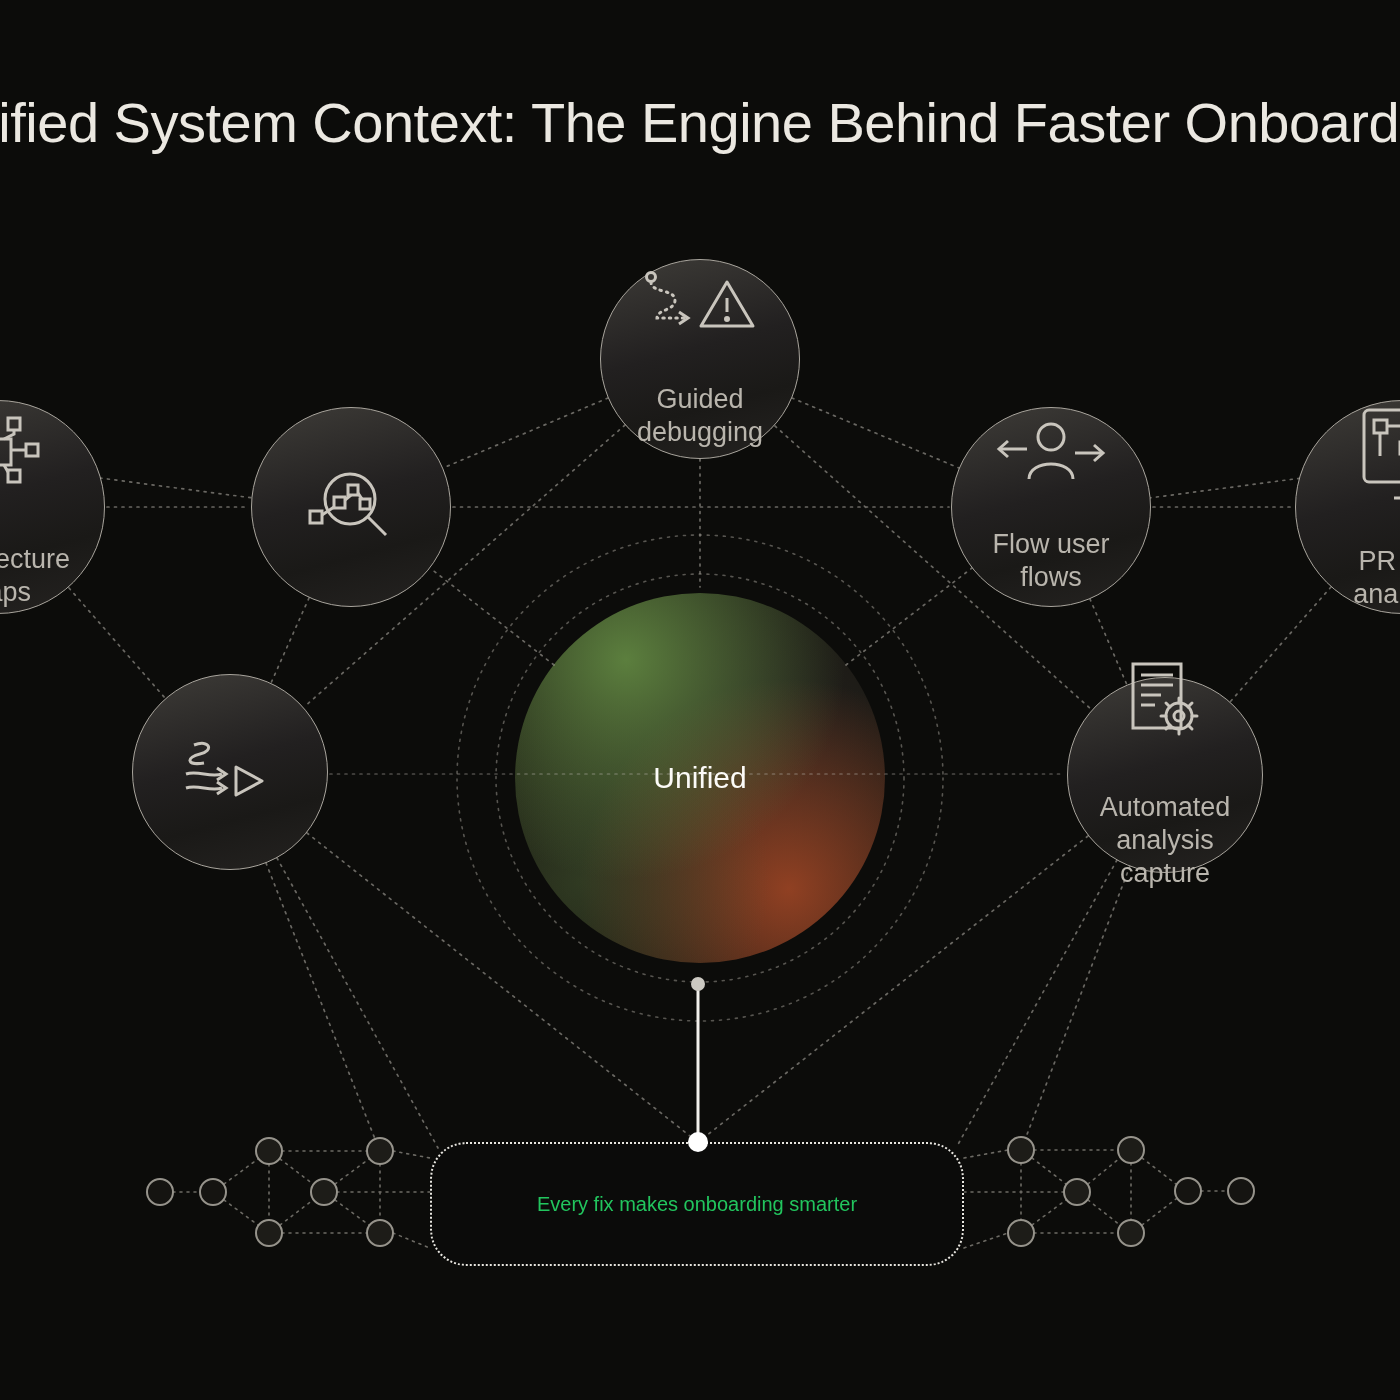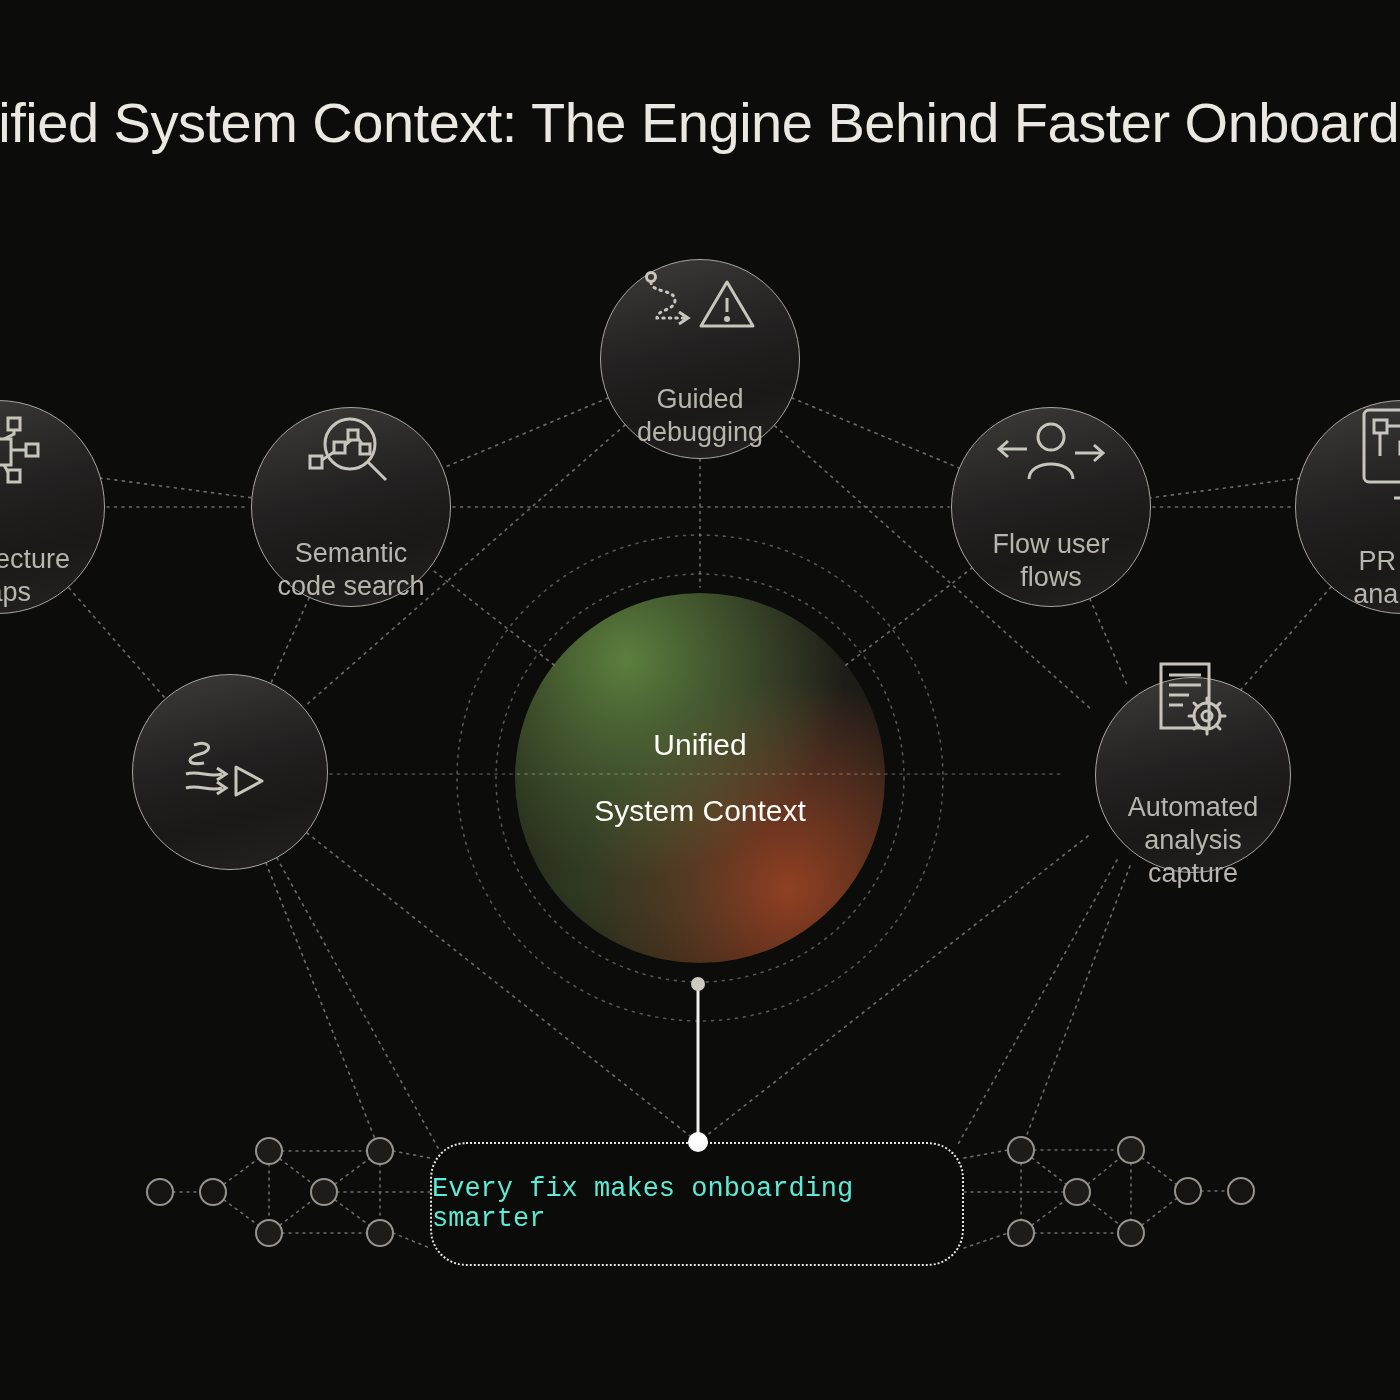--- a/index.html
+++ b/index.html
@@ -38,21 +38,21 @@
     color:#b9b5ad;font-size:27px;line-height:33px;text-align:center;
     display:flex;flex-direction:column;margin-top:33px;
   }
   .node svg{flex:none;}
   .banner{
     position:absolute;left:430px;top:1142px;width:534px;height:124px;box-sizing:border-box;
     border:2px dotted #e8e6e0;border-radius:36px;z-index:4;
     display:flex;align-items:center;justify-content:center;
     background:rgba(12,12,10,0.6);
   }
-  .banner .text{color:#5eead4;font-size:27px;font-family:Liberation Mono, monospace;}
+  .banner .text{color:#22c55e;font-size:20px;}
   .big-dot{
     position:absolute;left:688px;top:1132px;width:20px;height:20px;border-radius:50%;
     background:#ffffff;z-index:5;
   }
   .small-dot{
     position:absolute;left:691px;top:977px;width:14px;height:14px;border-radius:50%;
     background:#ccc9c2;z-index:3;
   }
 </style>
 </head>
@@ -150,21 +150,20 @@
     <circle cx="1077" cy="1192" r="13" fill="#1d1c18"></circle>
     <circle cx="1131" cy="1150" r="13" fill="#1d1c18"></circle>
       <circle cx="1131" cy="1233" r="13" fill="#1d1c18"></circle>
     <circle cx="1188" cy="1191" r="13"></circle>
       <circle cx="1241" cy="1191" r="13"></circle>
   </g>
 </svg>
 
 <div class="sphere-label">
   <span>Unified</span>
-  <span>System Context</span>
 </div>
 
 <div class="node" style="left:-109px;top:400px;width:214px;height:214px;">
   <svg width="92" height="92" viewBox="0 0 92 92" fill="none" stroke="#c9c5bd" stroke-width="3">
     <rect x="33" y="33" width="26" height="26"></rect>
     <rect x="6" y="8" width="12" height="12"></rect>
       <line x1="18" y1="18" x2="36" y2="33"></line>
     <rect x="56" y="12" width="12" height="12"></rect>
       <polyline points="62,24 62,28 52,33"></polyline>
     <rect x="2" y="42" width="12" height="12"></rect>
@@ -187,24 +186,20 @@
     <circle cx="46" cy="32" r="25"></circle>
     <line x1="64" y1="50" x2="82" y2="68"></line>
     <rect x="6" y="44" width="12" height="12"></rect>
     <line x1="18" y1="48" x2="30" y2="40"></line>
     <rect x="30" y="30" width="11" height="11"></rect>
     <line x1="41" y1="33" x2="47" y2="28"></line>
     <rect x="44" y="18" width="10" height="10"></rect>
     <line x1="54" y1="26" x2="58" y2="32"></line>
     <rect x="56" y="32" width="10" height="10"></rect>
   </svg>
-  <div class="label">
-    <span>Semantic</span>
-    <span>code search</span>
-  </div>
 </div>
 
 <div class="node" style="left:600px;top:259px;width:200px;height:200px;">
   <svg width="118" height="68" viewBox="0 0 118 68" fill="none" stroke="#c9c5bd" stroke-width="3">
     <circle cx="10" cy="7" r="4.5"></circle>
     <path d="M10,12 C10,23 34,19 34,30 C34,41 16,39 16,48 L44,48" stroke-dasharray="1.5 5" stroke-linecap="round"></path>
     <polyline points="38,42 47,48 38,54"></polyline>
     <path d="M86,12 L112,56 L60,56 Z" stroke-linejoin="round"></path>
     <line x1="86" y1="28" x2="86" y2="42"></line>
     <circle cx="86" cy="49" r="1.5" fill="#c9c5bd"></circle>
@@ -249,21 +244,21 @@
   <svg width="100" height="62" viewBox="0 0 100 62" fill="none" stroke="#c9c5bd" stroke-width="3">
     <path d="M14,4 C30,-2 34,10 20,13 C6,16 6,25 24,22"></path>
     <path d="M6,33 C18,29 30,37 42,33"></path>
       <polyline points="37,27 46,33 37,39"></polyline>
     <path d="M6,47 C18,43 30,51 42,47"></path>
       <polyline points="37,41 46,47 37,53"></polyline>
     <path d="M56,26 L82,40 L56,54 Z" stroke-linejoin="round"></path>
   </svg>
 </div>
 
-<div class="node" style="left:1095px;top:677px;width:196px;height:196px;">
+<div class="node" style="left:1067px;top:677px;width:196px;height:196px;">
   <svg width="96" height="86" viewBox="0 0 96 86" fill="none" stroke="#c9c5bd" stroke-width="3">
     <rect x="16" y="4" width="48" height="64"></rect>
     <line x1="24" y1="15" x2="56" y2="15"></line>
     <line x1="24" y1="25" x2="56" y2="25"></line>
     <line x1="24" y1="35" x2="44" y2="35"></line>
     <line x1="24" y1="45" x2="38" y2="45"></line>
     <g stroke-linecap="round">
       <circle cx="62" cy="56" r="13"></circle>
       <circle cx="62" cy="56" r="5"></circle>
       <line x1="62" y1="38" x2="62" y2="43"></line>

